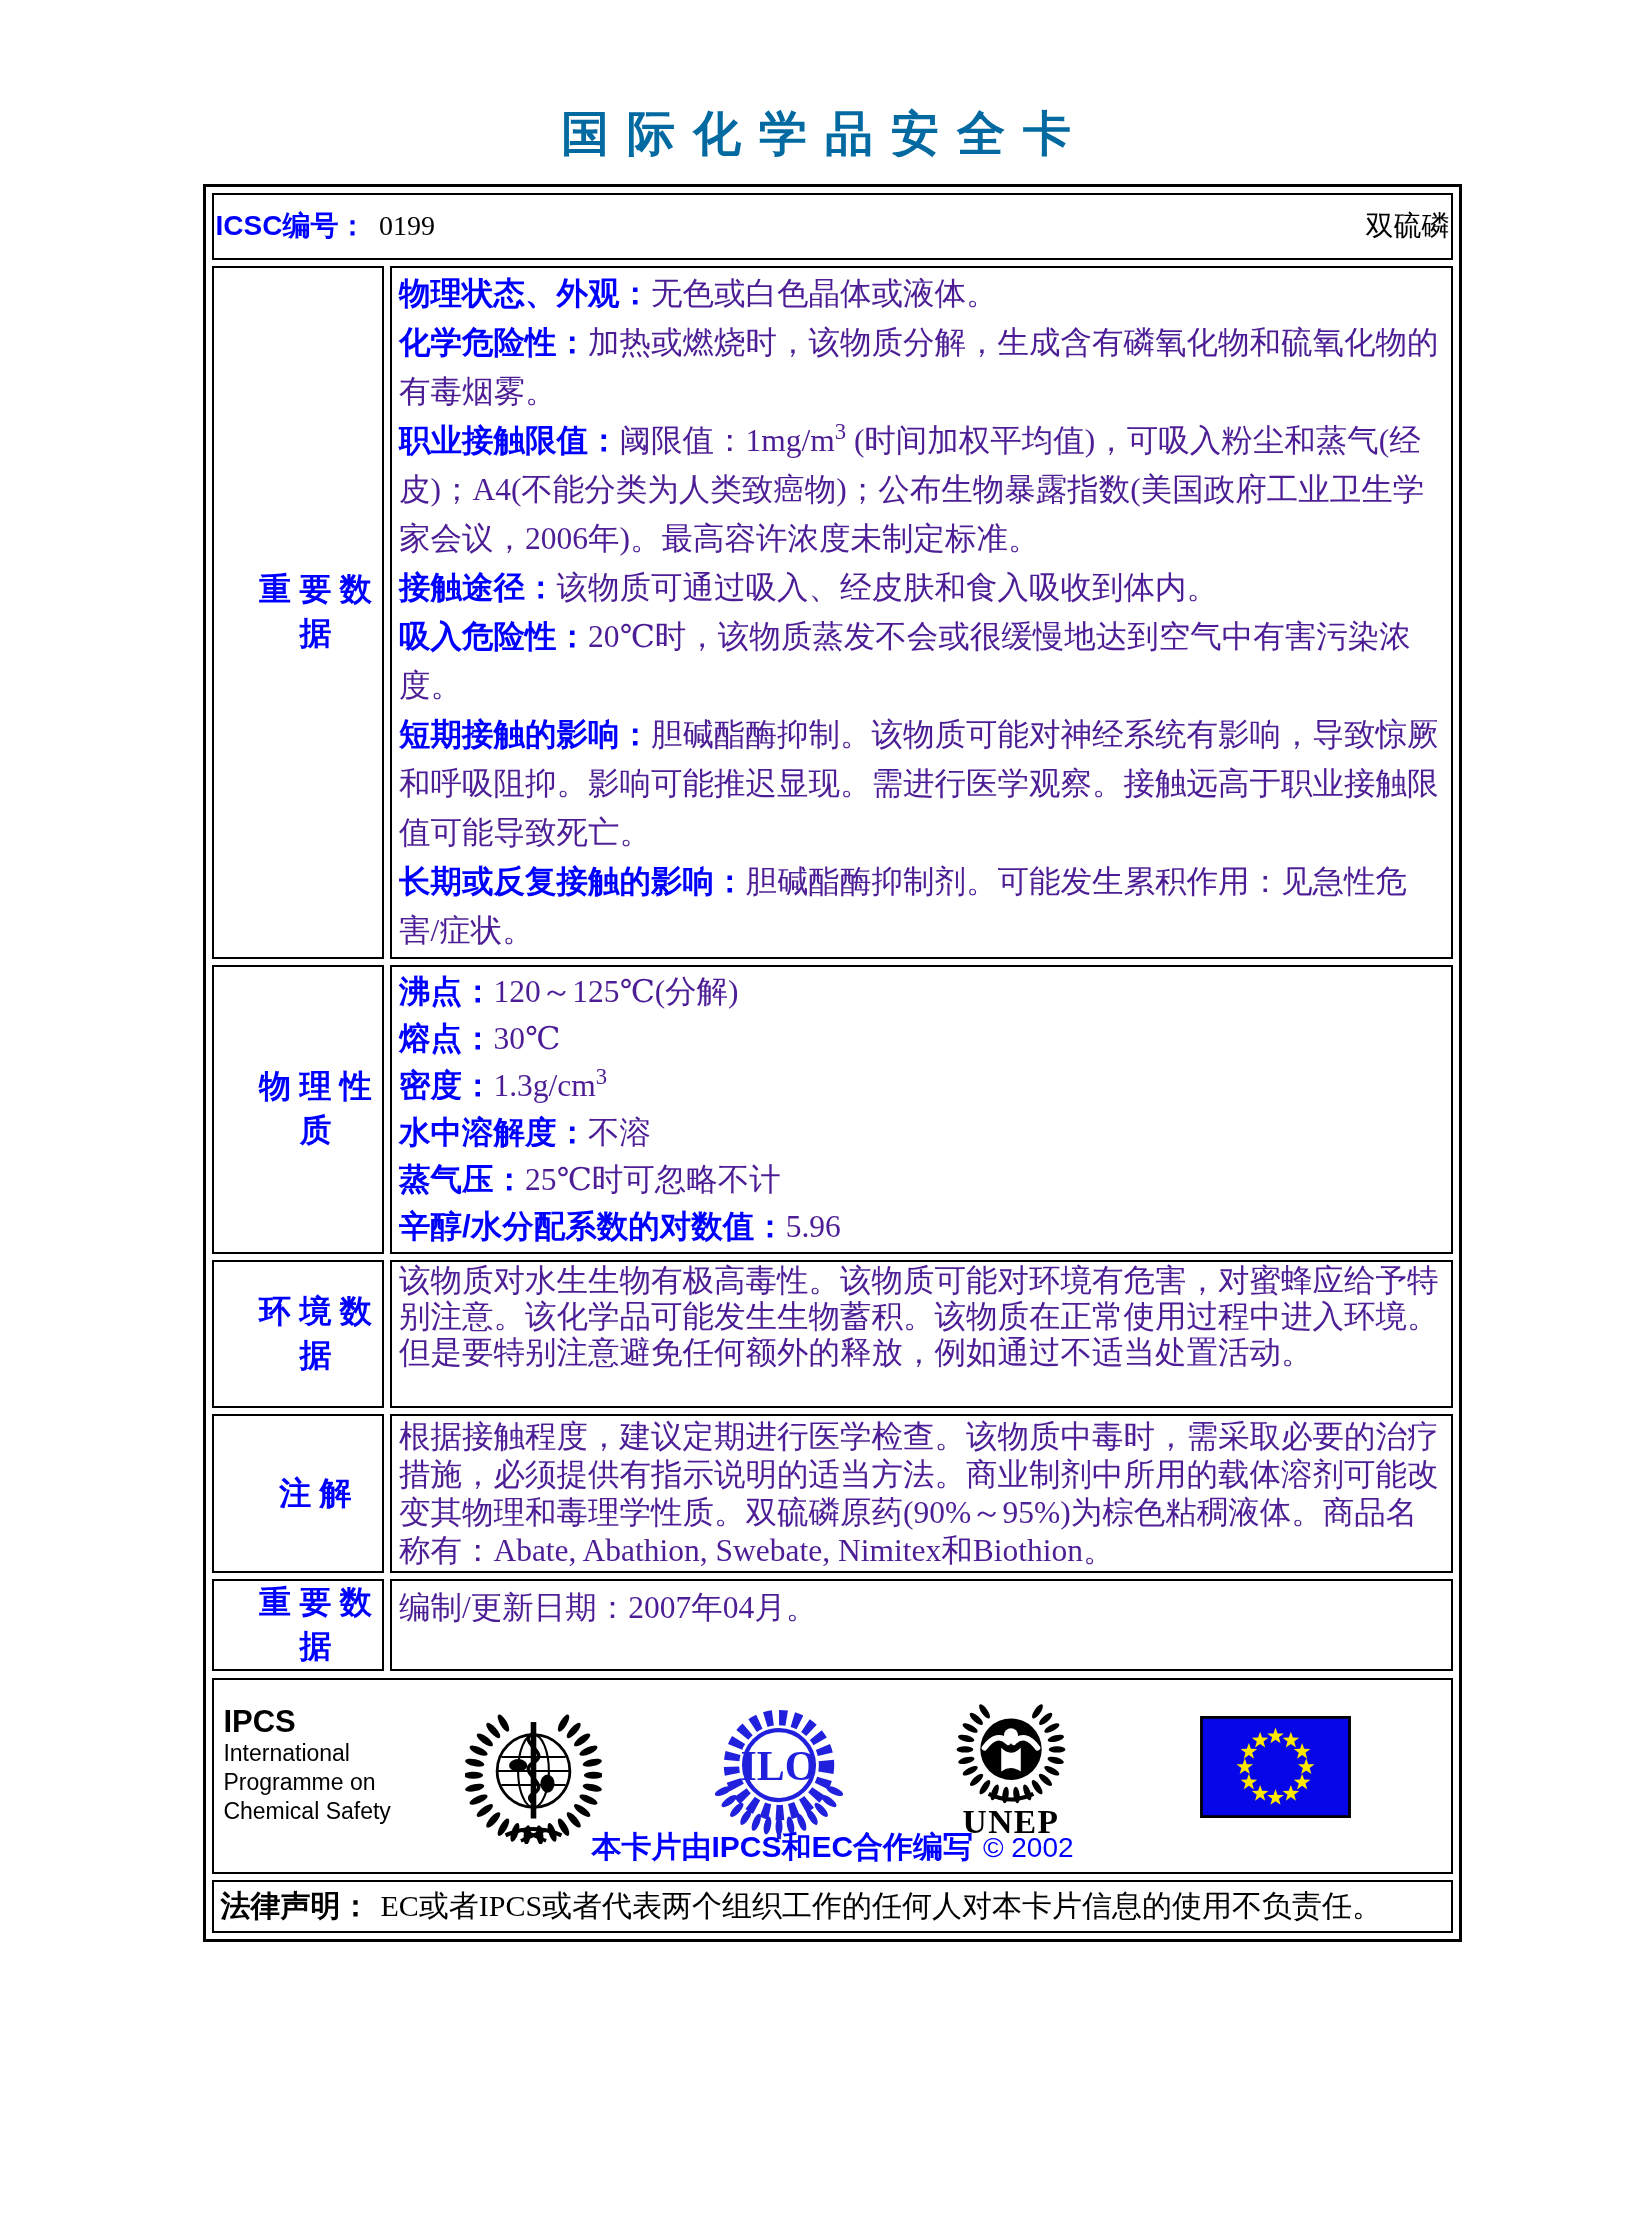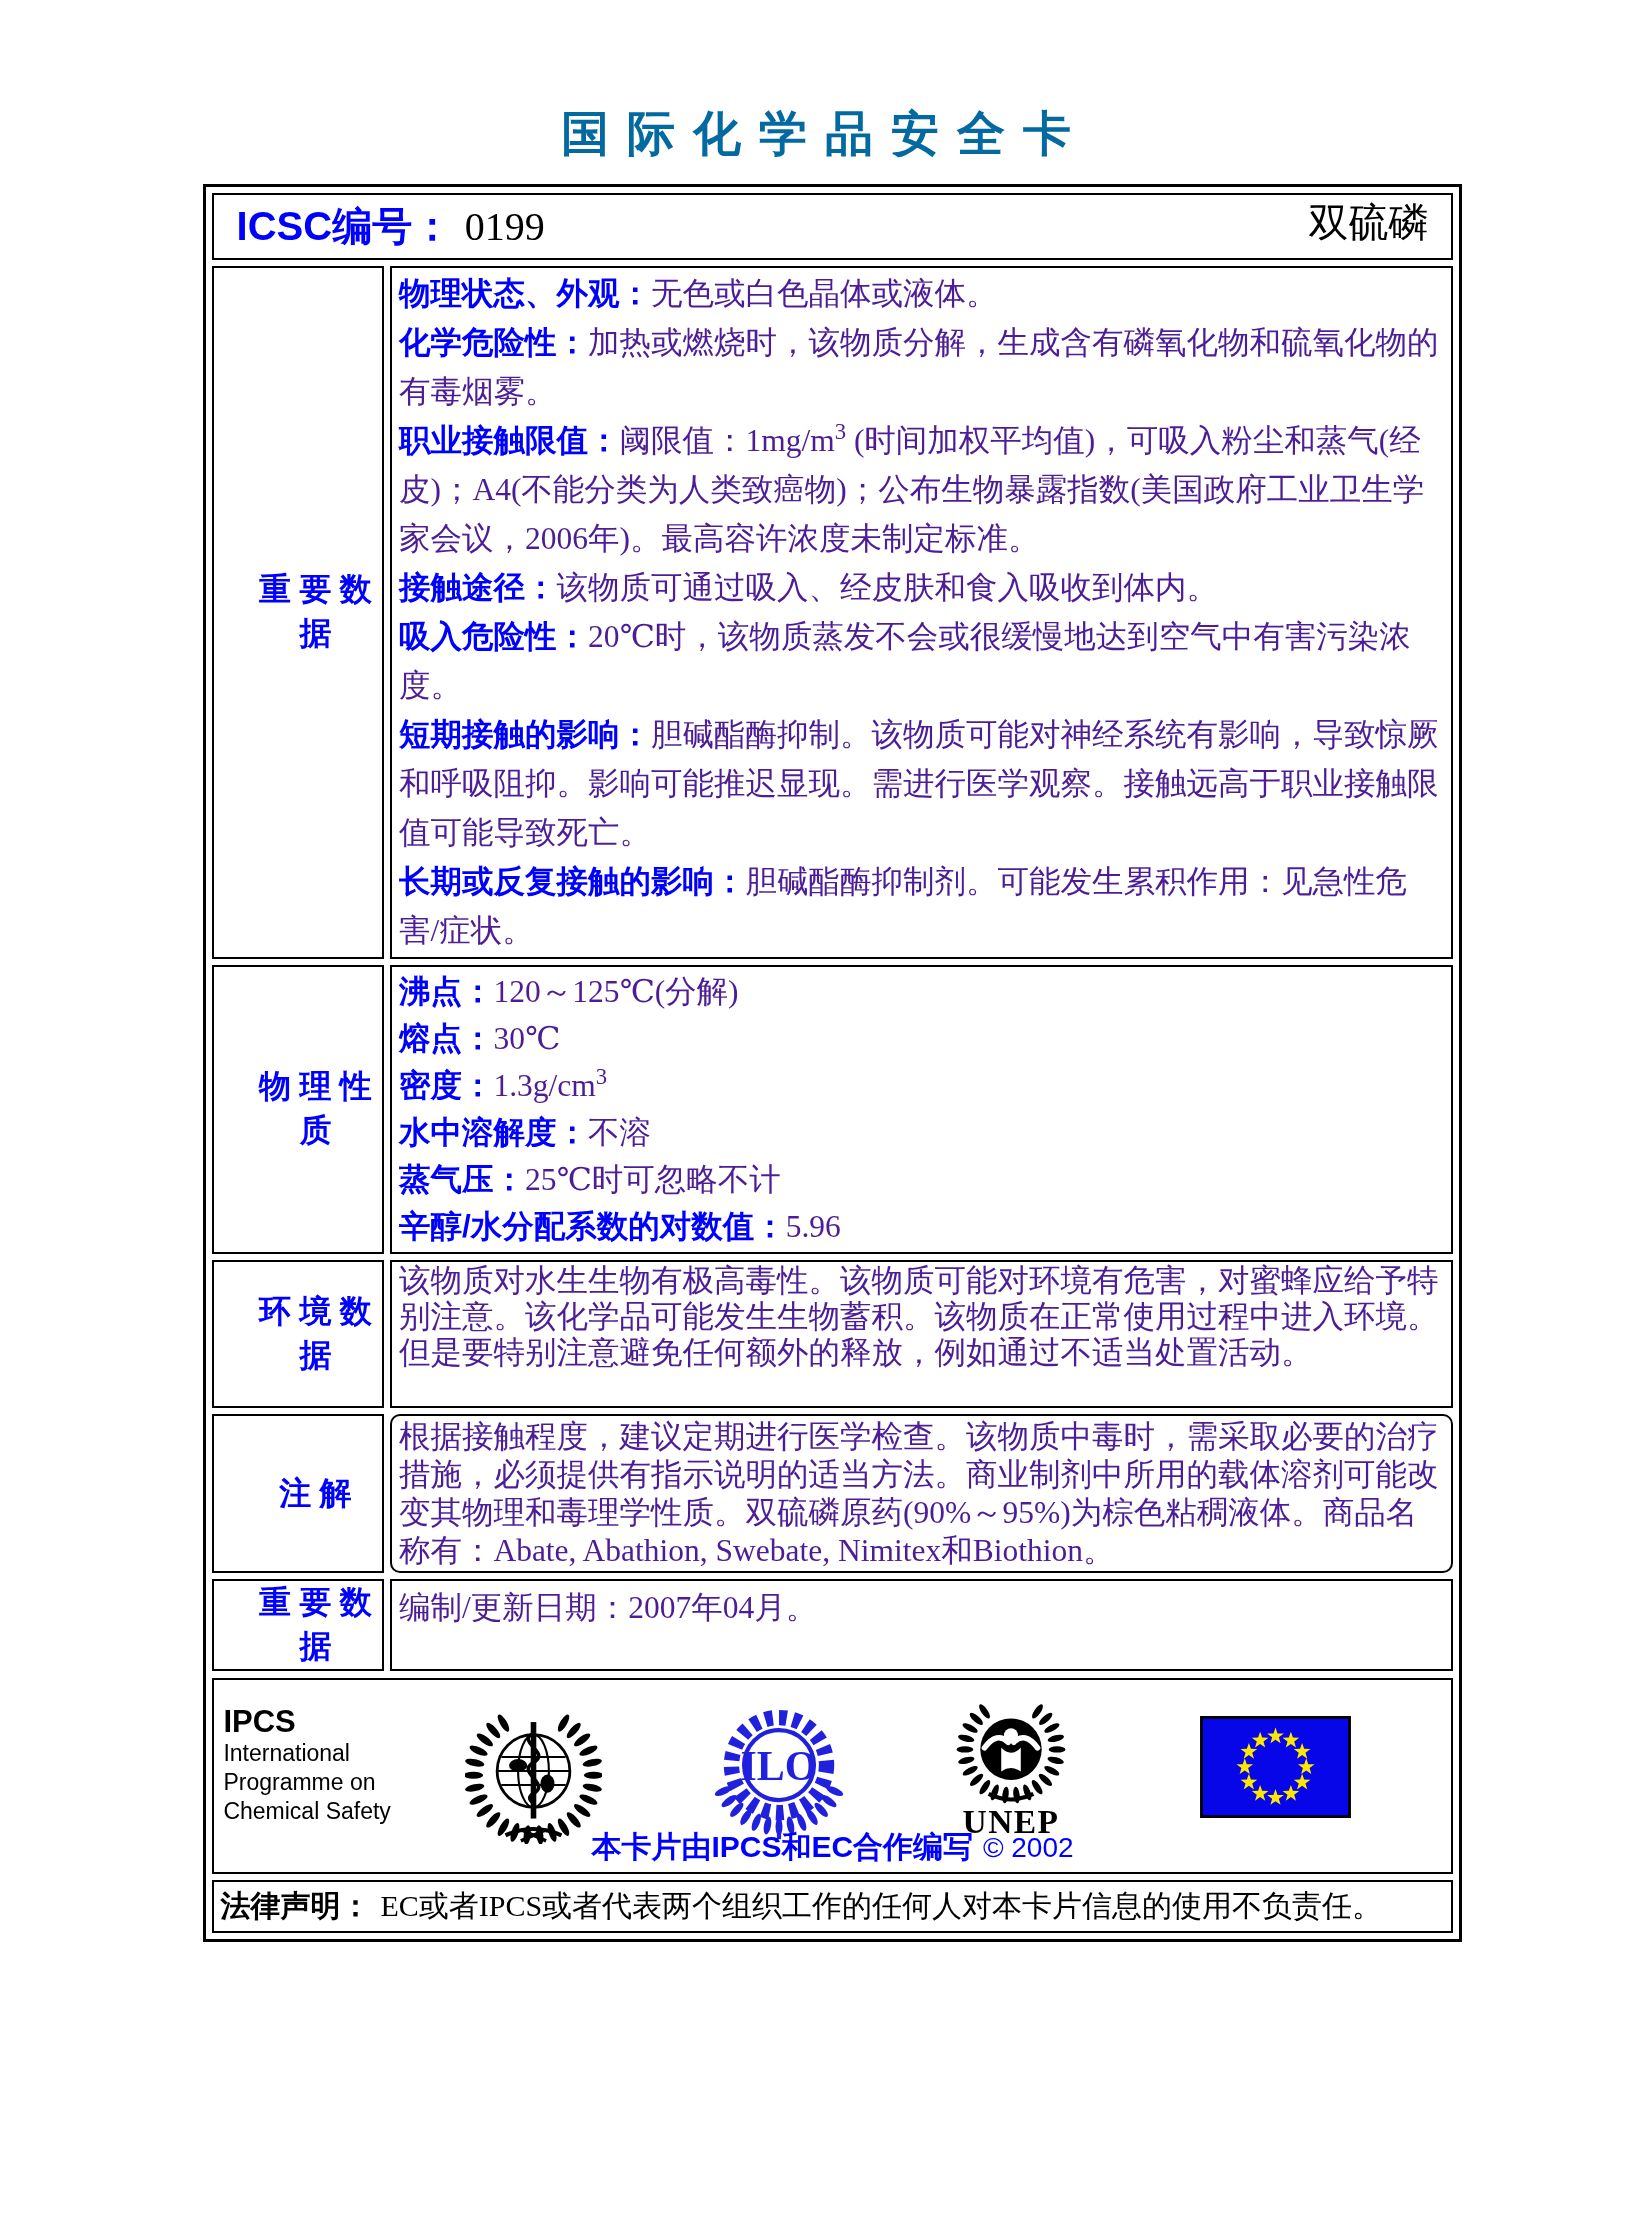--- a/index.html
+++ b/index.html
@@ -24,23 +24,23 @@
     position: absolute; left: 203px; top: 184px; width: 1259px;
     border: 3.5px solid #000;
     padding: 5.6px;
     background: #fff;
   }
   .row { display: flex; gap: 6.3px; margin-bottom: 6.3px; }
   .row:last-child { margin-bottom: 0; border-radius: 14px; }
   .cell { border: 2.8px solid #000; background: #fff; }
   .icsc-cell {
     flex: 1; height: 67px;
-    display: flex; 
-    padding: 0 23px;
-    font-size: 40px;
+    display: flex; align-items: center;
+    padding: 0 2px;
+    font-size: 28px;
   }
   .icsc-left { display: flex; align-items: center; }
   .blue-label {
     color: #0000ff;
     font-family: "Liberation Sans", "DejaVu Sans", sans-serif;
     font-weight: bold;
   }
   .icsc-number { margin-left: 12.6px; }
   .icsc-name { margin-left: auto; text-align: right; }
   .label-cell {
@@ -63,21 +63,21 @@
   .lbl {
     color: #0000ff;
     font-family: "Liberation Sans", "DejaVu Sans", sans-serif;
     font-weight: bold;
   }
   .txt { color: #4c1d95; }
   sup { font-size: 0.72em; vertical-align: 0.55em; line-height: 0; }
   .sec-important  { line-height: 49px; min-height: 690px; }
   .sec-physical   { line-height: 46px; min-height: 280px; }
   .sec-environment{ line-height: 36px; min-height: 148px; }
-  .sec-notes      { line-height: 38px; min-height: 154px; border-radius: 10px; }
+  .sec-notes      { line-height: 38px; min-height: 154px; }
   .sec-additional { line-height: 49px; min-height: 55px; }
   
   .footer-cell {
     flex: 1; height: 196px;
     position: relative;
   }
   .ipcs-block {
     position: absolute; left: 9.8px; top: 24px;
     font-family: Liberation Sans, sans-serif;
     font-size: 23px; line-height: 29px;

